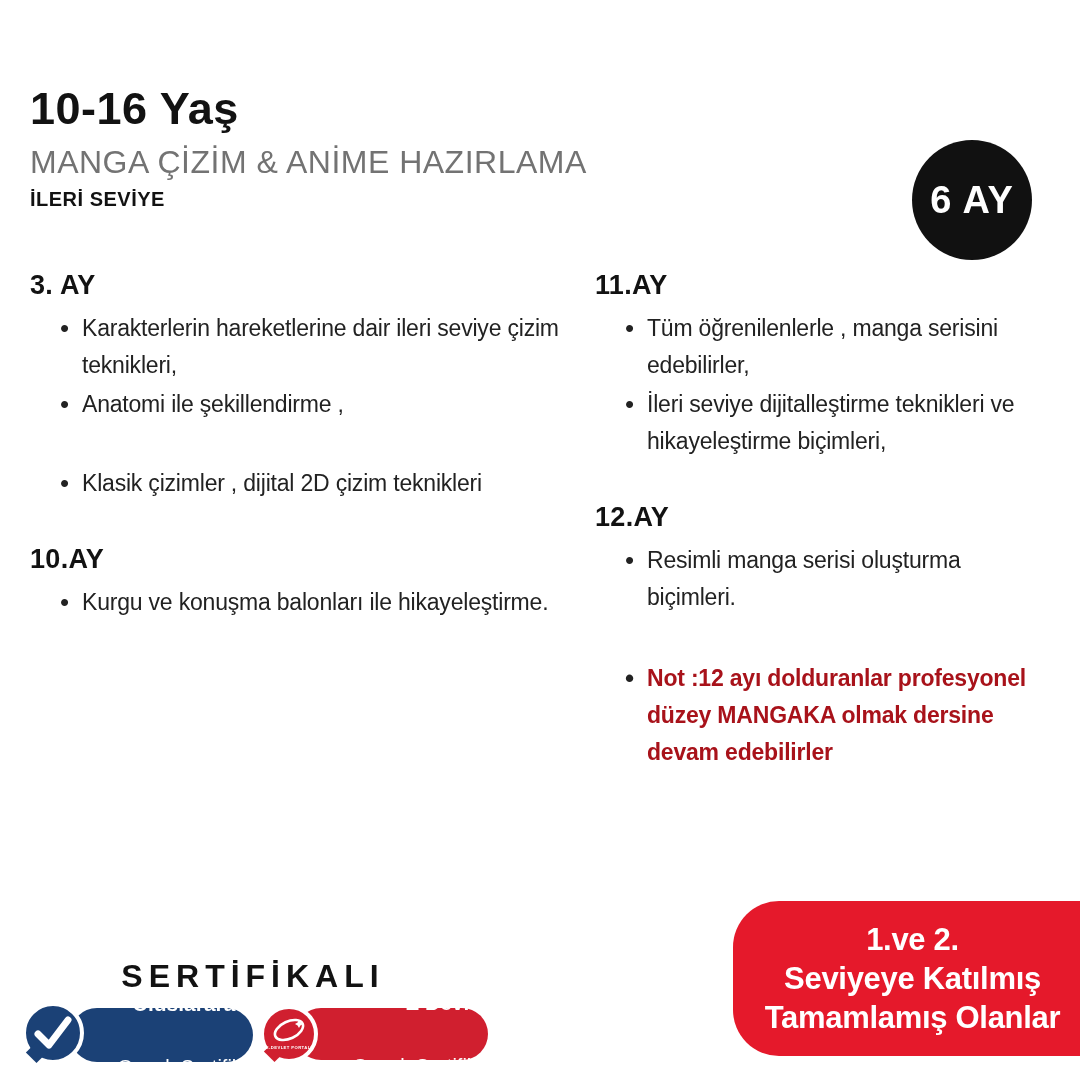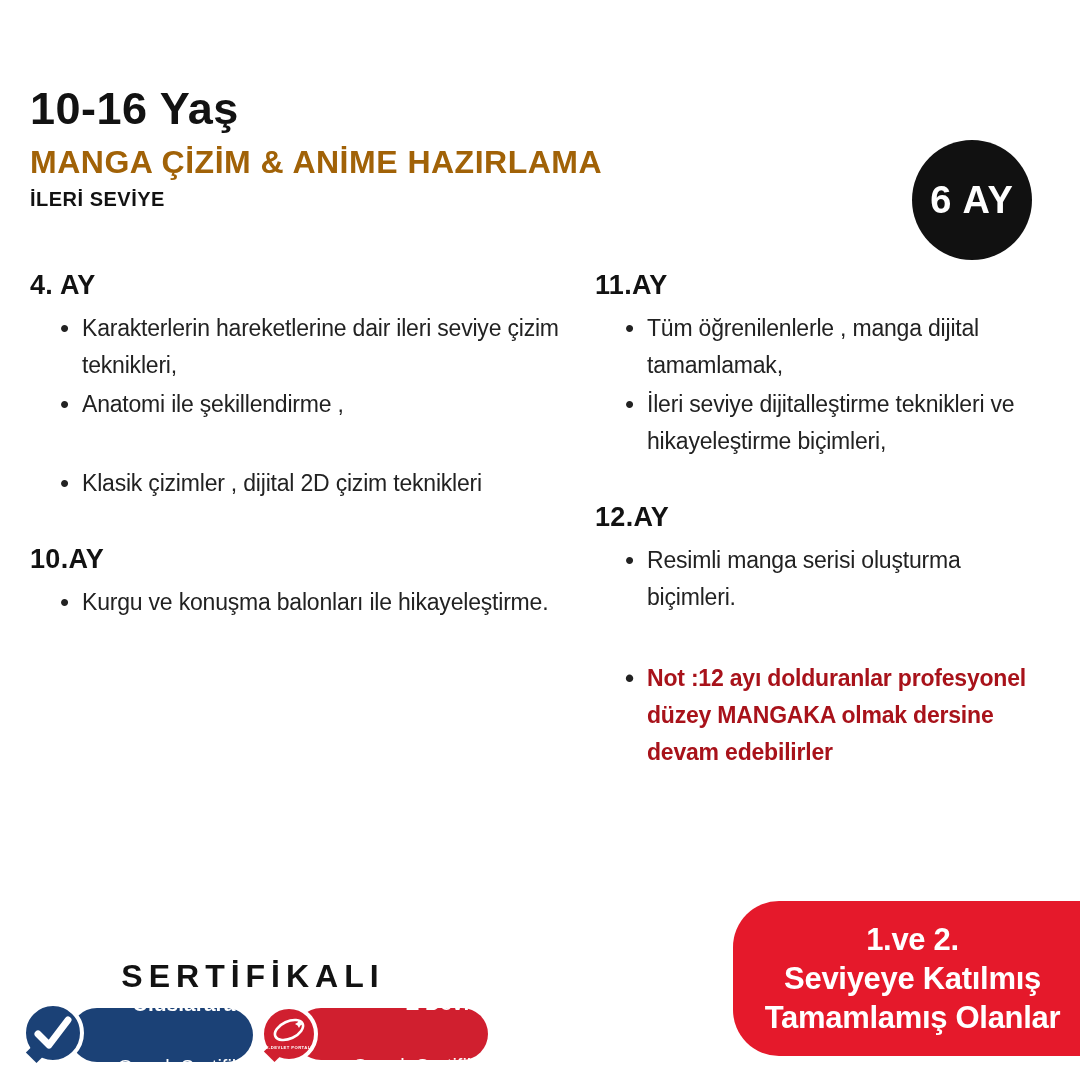--- a/index.html
+++ b/index.html
@@ -8,21 +8,21 @@
     position:relative;
     background:#ffffff;
     font-family:"Liberation Sans", sans-serif;
     color:#1f1f1f;
     overflow:hidden;
   }
 
   
   .header { position:absolute; left:30px; top:52px;margin-top:31px; }
   .age-range { font-size:45px; font-weight:800; color:#121212; letter-spacing:0.5px; }
-  .course-title { font-size:32px; font-weight:700; color:#a16207; margin-top:9px; letter-spacing:0.5px; }
+  .course-title { font-size:32px; font-weight:400; color:#737373; margin-top:9px; letter-spacing:0.5px; }
   .level { font-size:20px; font-weight:800; color:#121212; margin-top:7px; letter-spacing:0.5px; }
 
   .duration-circle {
     position:absolute; left:912px; top:140px; width:120px; height:120px;
     border-radius:50%; background:#111111;
     display:flex; align-items:center; justify-content:center;
   }
   .duration-circle span { color:#ffffff; font-size:38px; font-weight:800; letter-spacing:1px; }
 
   
@@ -106,21 +106,21 @@
   <div class="course-title">MANGA ÇİZİM &amp; ANİME HAZIRLAMA</div>
   <div class="level">İLERİ SEVİYE</div>
 </div>
 
 <div class="duration-circle">
   <span>6 AY</span>
 </div>
 
 <div class="col col-left">
   <div class="section">
-    <div class="month-heading">4. AY</div>
+    <div class="month-heading">3. AY</div>
     <ul class="bullets">
       <li>Karakterlerin hareketlerine dair ileri seviye çizim teknikleri,</li>
       <li>Anatomi ile şekillendirme ,</li>
     </ul>
   </div>
   <div class="section">
     <ul class="bullets">
       <li>Klasik çizimler , dijital 2D çizim teknikleri</li>
     </ul>
   </div>
@@ -129,21 +129,21 @@
     <ul class="bullets">
       <li>Kurgu ve konuşma balonları ile hikayeleştirme.</li>
     </ul>
   </div>
 </div>
 
 <div class="col col-right">
   <div class="section">
     <div class="month-heading">11.AY</div>
     <ul class="bullets">
-      <li>Tüm öğrenilenlerle , manga dijital tamamlamak,</li>
+      <li>Tüm öğrenilenlerle , manga serisini edebilirler,</li>
       <li>İleri seviye dijitalleştirme teknikleri ve hikayeleştirme biçimleri,</li>
     </ul>
   </div>
   <div class="section">
     <div class="month-heading">12.AY</div>
     <ul class="bullets">
       <li>Resimli manga serisi oluşturma biçimleri.</li>
       <li class="note-item" style="color:#a8121a;">Not :12 ayı dolduranlar profesyonel düzey MANGAKA olmak dersine devam edebilirler</li>
     </ul>
   </div>

